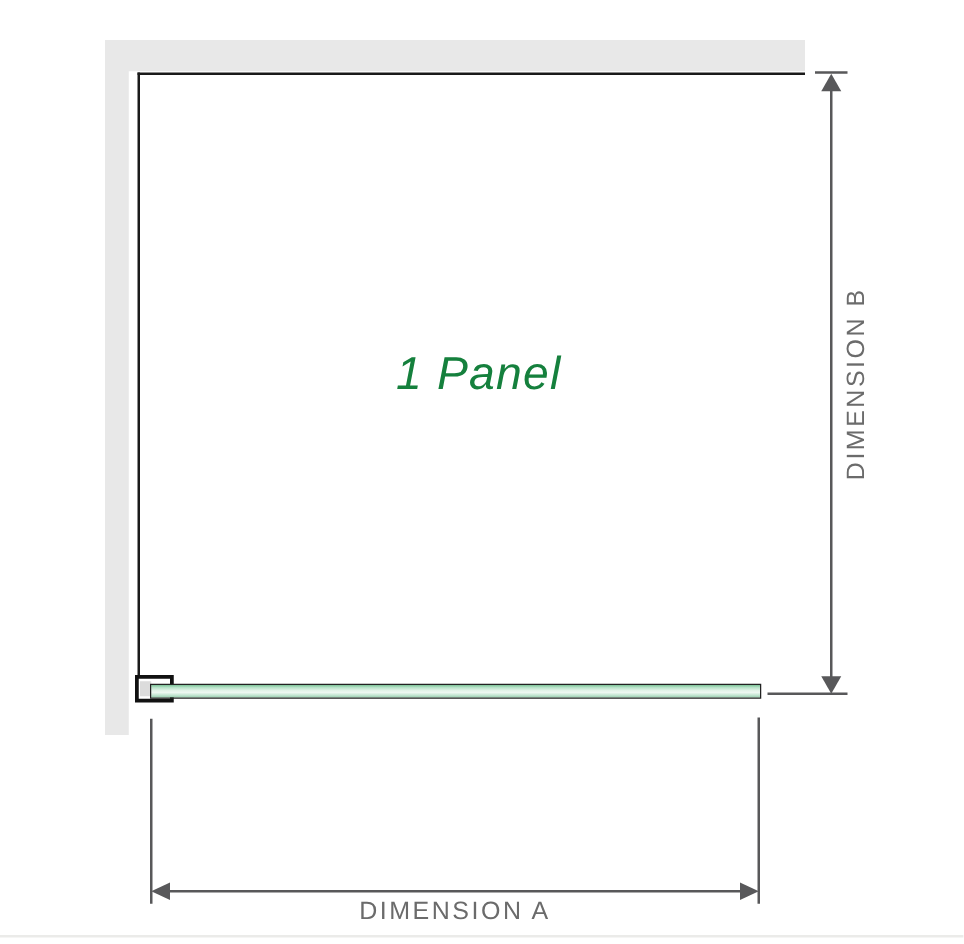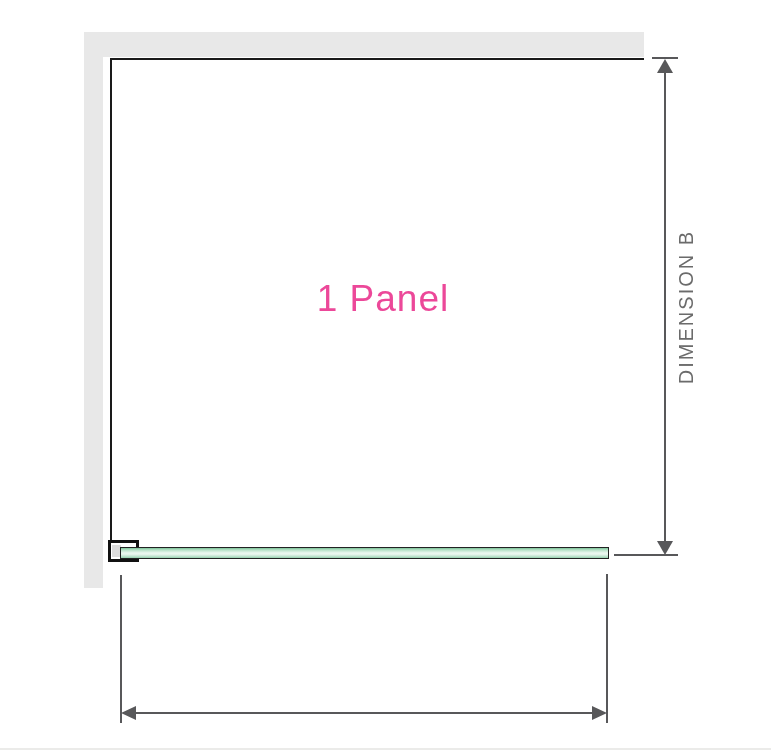--- a/index.html
+++ b/index.html
@@ -25,21 +25,22 @@
   
   .panel-edge { background: #1a1a1a; }
   .panel-edge-top  { left: 110px; top: 58px; width: 534px; height: 2px; }
   .panel-edge-left { left: 110px; top: 58px; width: 2px;   height: 484px; }
 
   
   .panel-label {
     left: 383px; top: 299px;
     transform: translate(-50%, -50%);
     font-size: 37px;
-    color: #ec4899;
+    font-style: italic;
+    color: #15803d;
     letter-spacing: 1px;
     white-space: nowrap;
   }
 
   
   .bracket {
     left: 108px; top: 540px;
     width: 31px; height: 22px;
     border: 3px solid #111111;
     background: #ffffff;
@@ -141,16 +142,17 @@
   <div class="dim-stroke dim-b-line"></div>
   <div class="arrow arrow-up"></div>
   <div class="arrow arrow-down"></div>
   <div class="dim-label dim-label-b">DIMENSION B</div>
 
   <div class="dim-stroke ext-a-left"></div>
   <div class="dim-stroke ext-a-right"></div>
   <div class="dim-stroke dim-a-line"></div>
   <div class="arrow arrow-left"></div>
   <div class="arrow arrow-right"></div>
+  <div class="dim-label dim-label-a">DIMENSION A</div>
 
   <div class="bottom-rule"></div>
 
 </div>
 
 </body></html>

